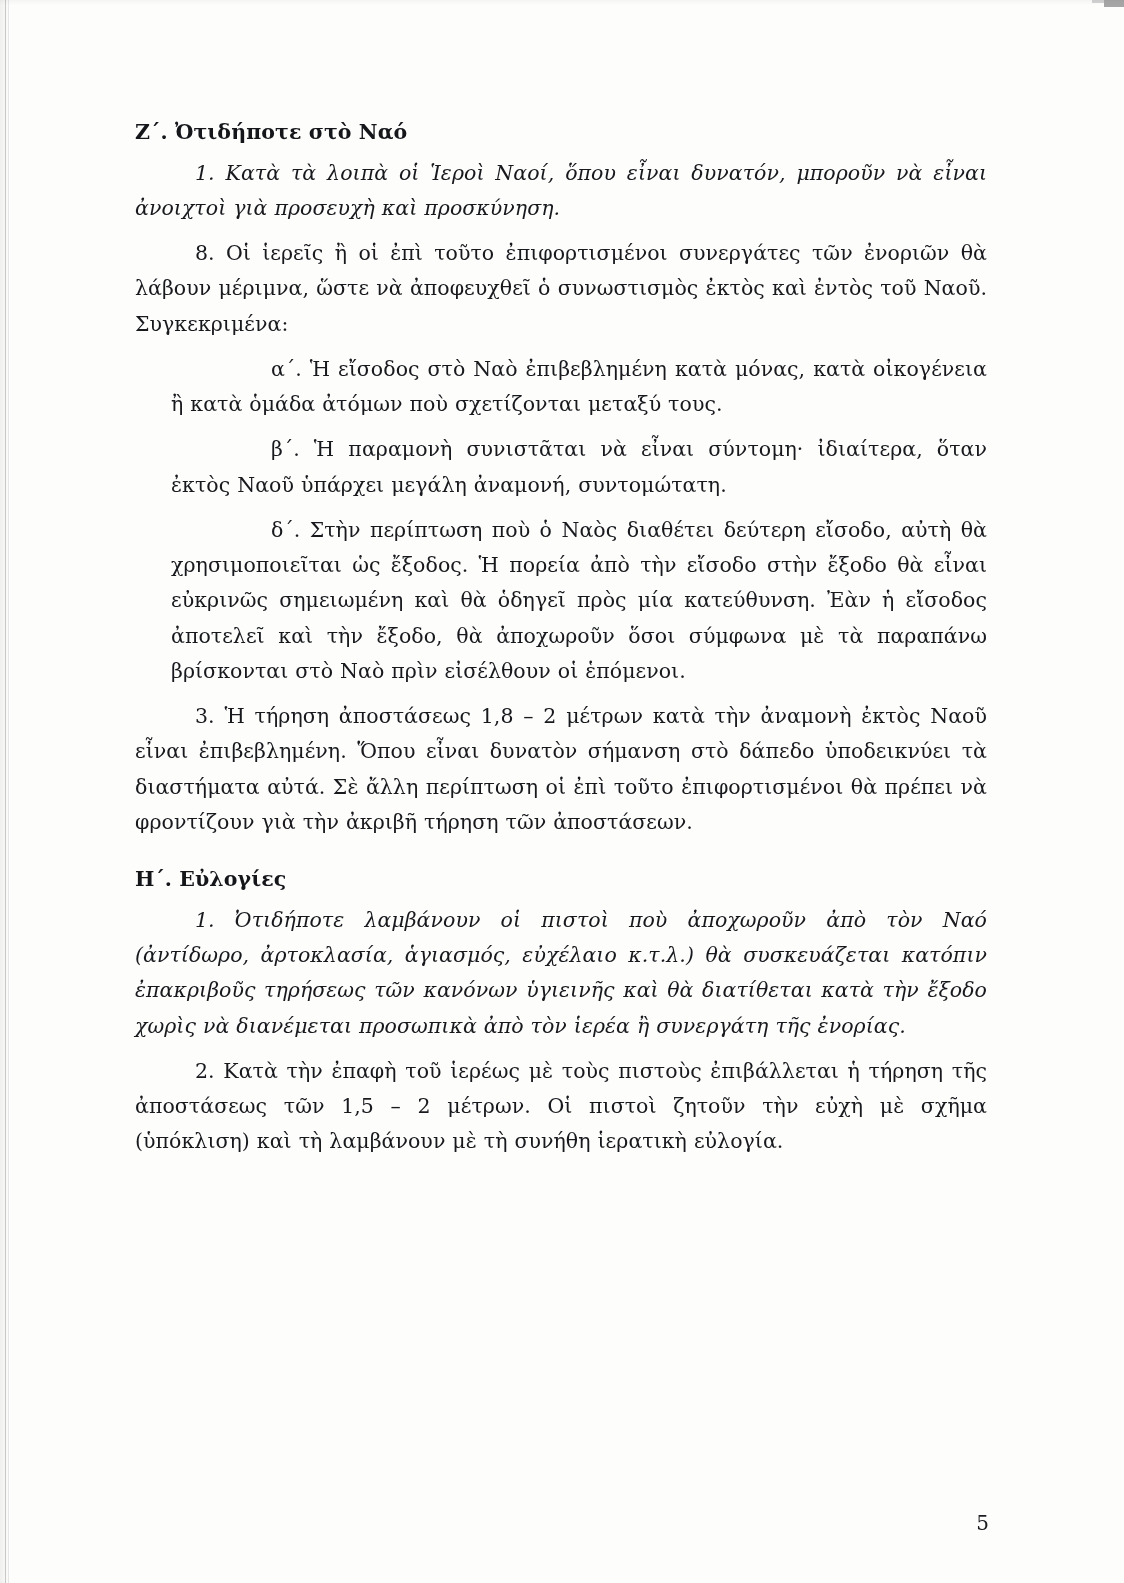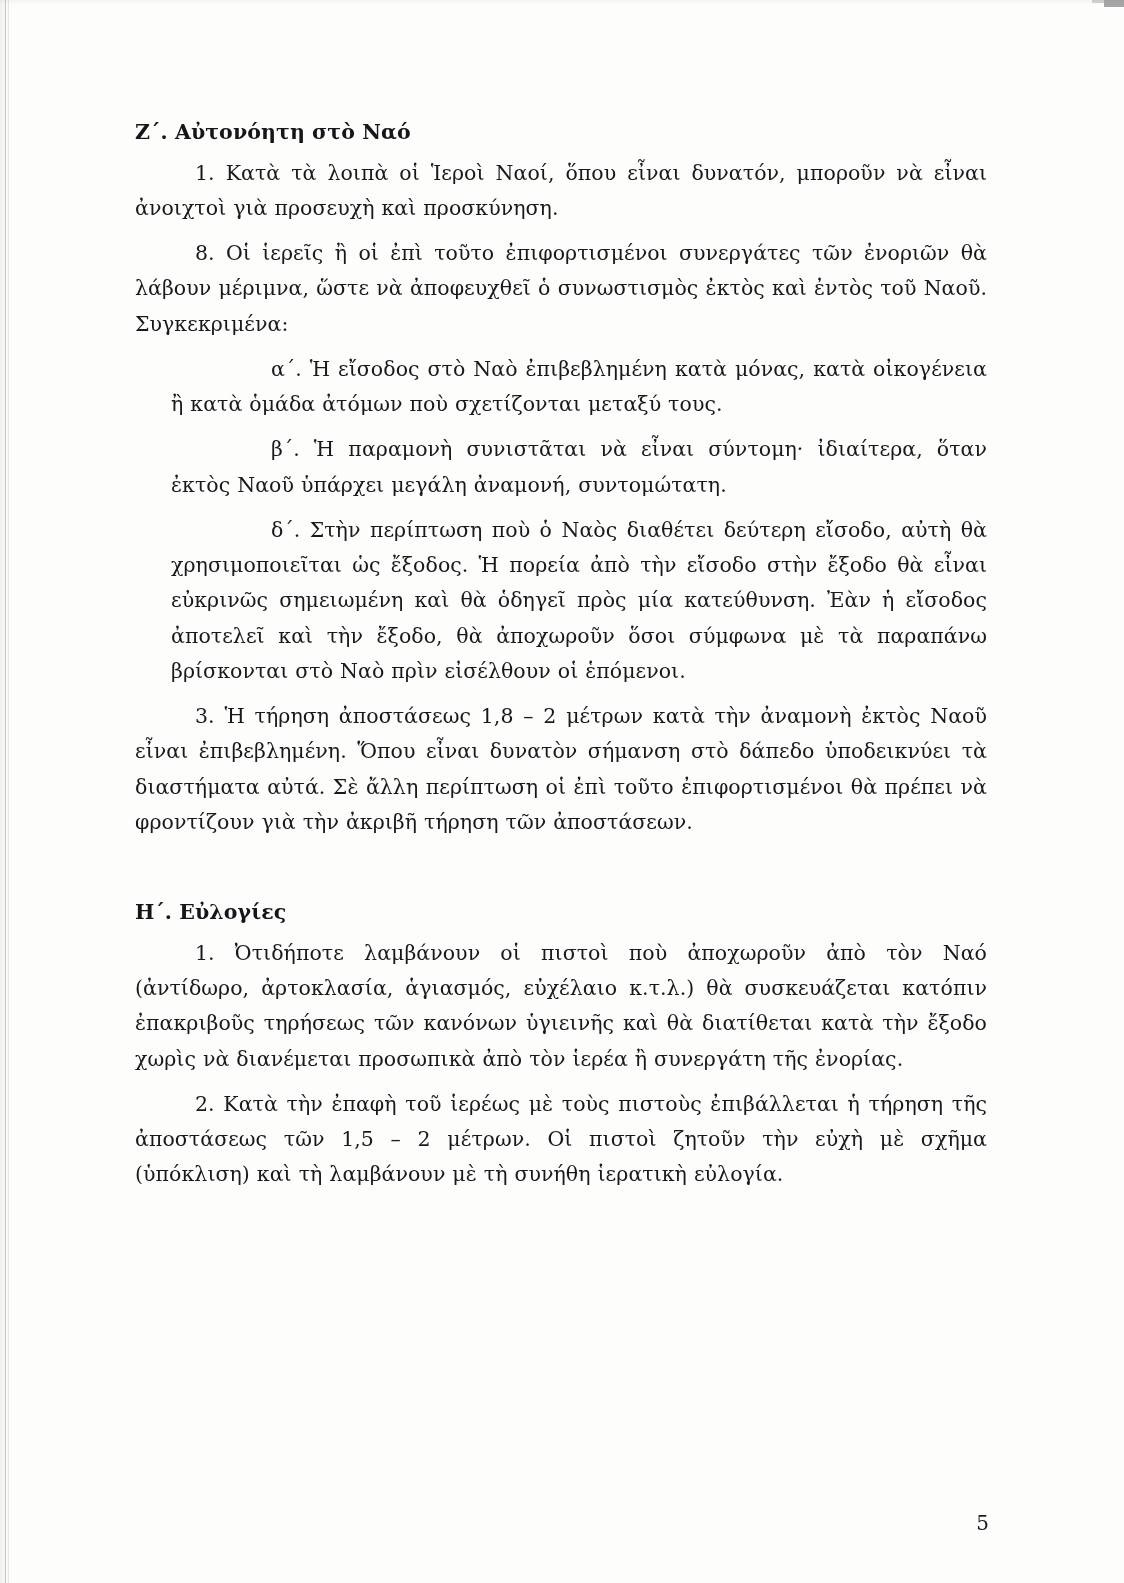--- a/index.html
+++ b/index.html
@@ -56,36 +56,37 @@
   h2.section-heading {
     font-family: "DejaVu Serif", "Liberation Serif", serif;
     font-weight: bold;
     font-size: 20.5px;
     line-height: 1.25;
     color: #14161a;
     margin: 0;
     letter-spacing: 0.1px;
   }
   h2.section-heading.gap-top {
-    margin-top: 60px;
+    margin-top: 27px;
   }
 
   p.body-par {
     font-family: "DejaVu Serif", "Liberation Serif", serif;
     font-size: 20.5px;
     line-height: 1.72;
     color: #17191d;
     margin: 10px 0 0 0;
     text-align: justify;
     text-justify: inter-word;
     text-indent: 60px;
     letter-spacing: 0.05px;
     word-spacing: 0.4px;
   }
   p.body-par.first-after-heading {
+    font-style: italic;
   }
   p.sub-par {
     margin-left: 36px;
     text-indent: 100px;
   }
 
   .page-number {
     position: absolute;
     right: 135px;
     bottom: 48px;
@@ -99,21 +100,21 @@
 
 <div class="page">
 
   <div class="scan-line-left"></div>
   <div class="scan-line-left2"></div>
   <div class="scan-corner-tr"></div>
   <div class="scan-corner-tr2"></div>
 
   <div class="content">
 
-    <h2 class="section-heading">Ζ΄. Αὐτονόητη στὸ Ναό</h2>
+    <h2 class="section-heading">Ζ΄. Ὀτιδήποτε στὸ Ναό</h2>
 
     <p class="body-par first-after-heading">1. Κατὰ τὰ λοιπὰ οἱ Ἱεροὶ Ναοί, ὅπου εἶναι δυνατόν, μποροῦν νὰ εἶναι ἀνοιχτοὶ γιὰ προσευχὴ καὶ προσκύνηση.</p>
 
     <p class="body-par">8. Οἱ ἱερεῖς ἢ οἱ ἐπὶ τοῦτο ἐπιφορτισμένοι συνεργάτες τῶν ἐνοριῶν θὰ λάβουν μέριμνα, ὥστε νὰ ἀποφευχθεῖ ὁ συνωστισμὸς ἐκτὸς καὶ ἐντὸς τοῦ Ναοῦ. Συγκεκριμένα:</p>
 
     <p class="body-par sub-par">α΄. Ἡ εἴσοδος στὸ Ναὸ ἐπιβεβλημένη κατὰ μόνας, κατὰ οἰκογένεια ἢ κατὰ ὁμάδα ἀτόμων ποὺ σχετίζονται μεταξύ τους.</p>
 
     <p class="body-par sub-par">β΄. Ἡ παραμονὴ συνιστᾶται νὰ εἶναι σύντομη· ἰδιαίτερα, ὅταν ἐκτὸς Ναοῦ ὑπάρχει μεγάλη ἀναμονή, συντομώτατη.</p>
 
 

